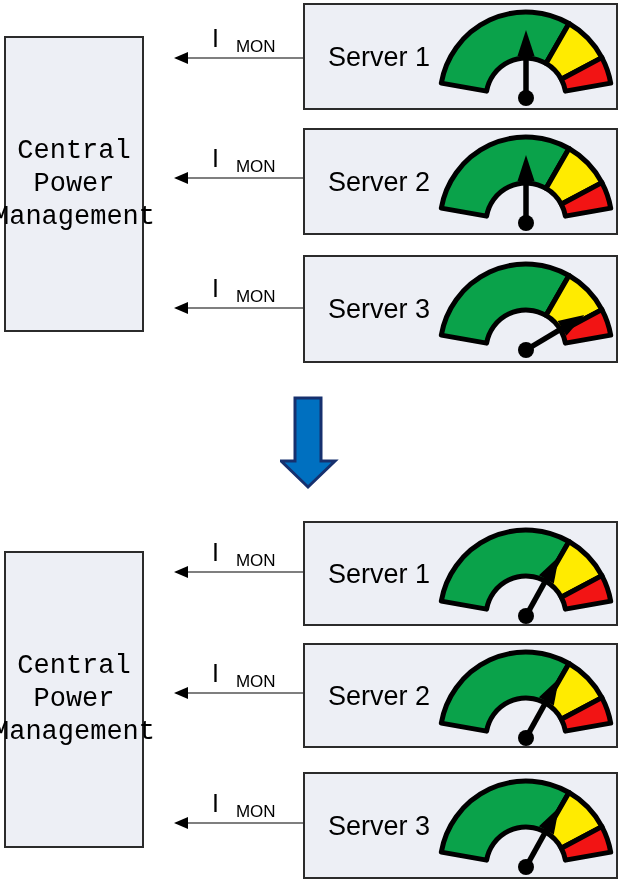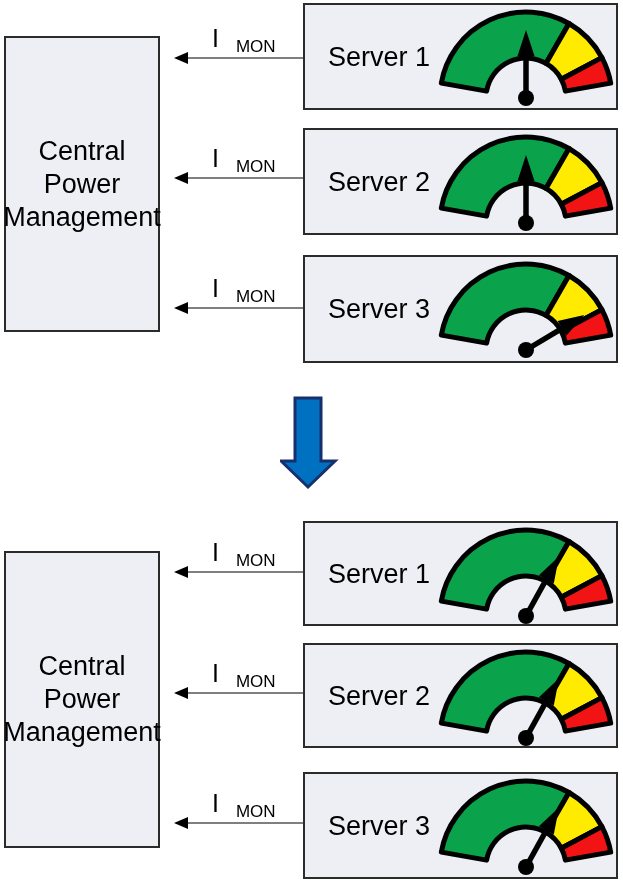--- a/index.html
+++ b/index.html
@@ -19,23 +19,23 @@
   body{
     width:623px;height:884px;position:relative;background:#ffffff;
     font-family:"Liberation Sans", sans-serif;color:#000;overflow:hidden;
   }
   .box{
     position:absolute;box-sizing:border-box;
     background:var(--server-box-fill);
     border:2px solid var(--box-border);
   }
   .cpm{
-    left:4px;width:156px;
+    left:4px;width:140px;
     display:flex;align-items:center;justify-content:center;text-align:center;
-    font-size:27px;line-height:33px;
+    font-size:27px;line-height:33px;font-family:Liberation Mono, monospace;
   }
   .server{
     left:303px;width:315px;
   }
   .server-label{
     position:absolute;left:10px;top:50%;transform:translateY(-50%);
     font-size:27px;white-space:nowrap;margin-left:13px;
   }
   .gauge{
     position:absolute;left:126px;top:1px;

